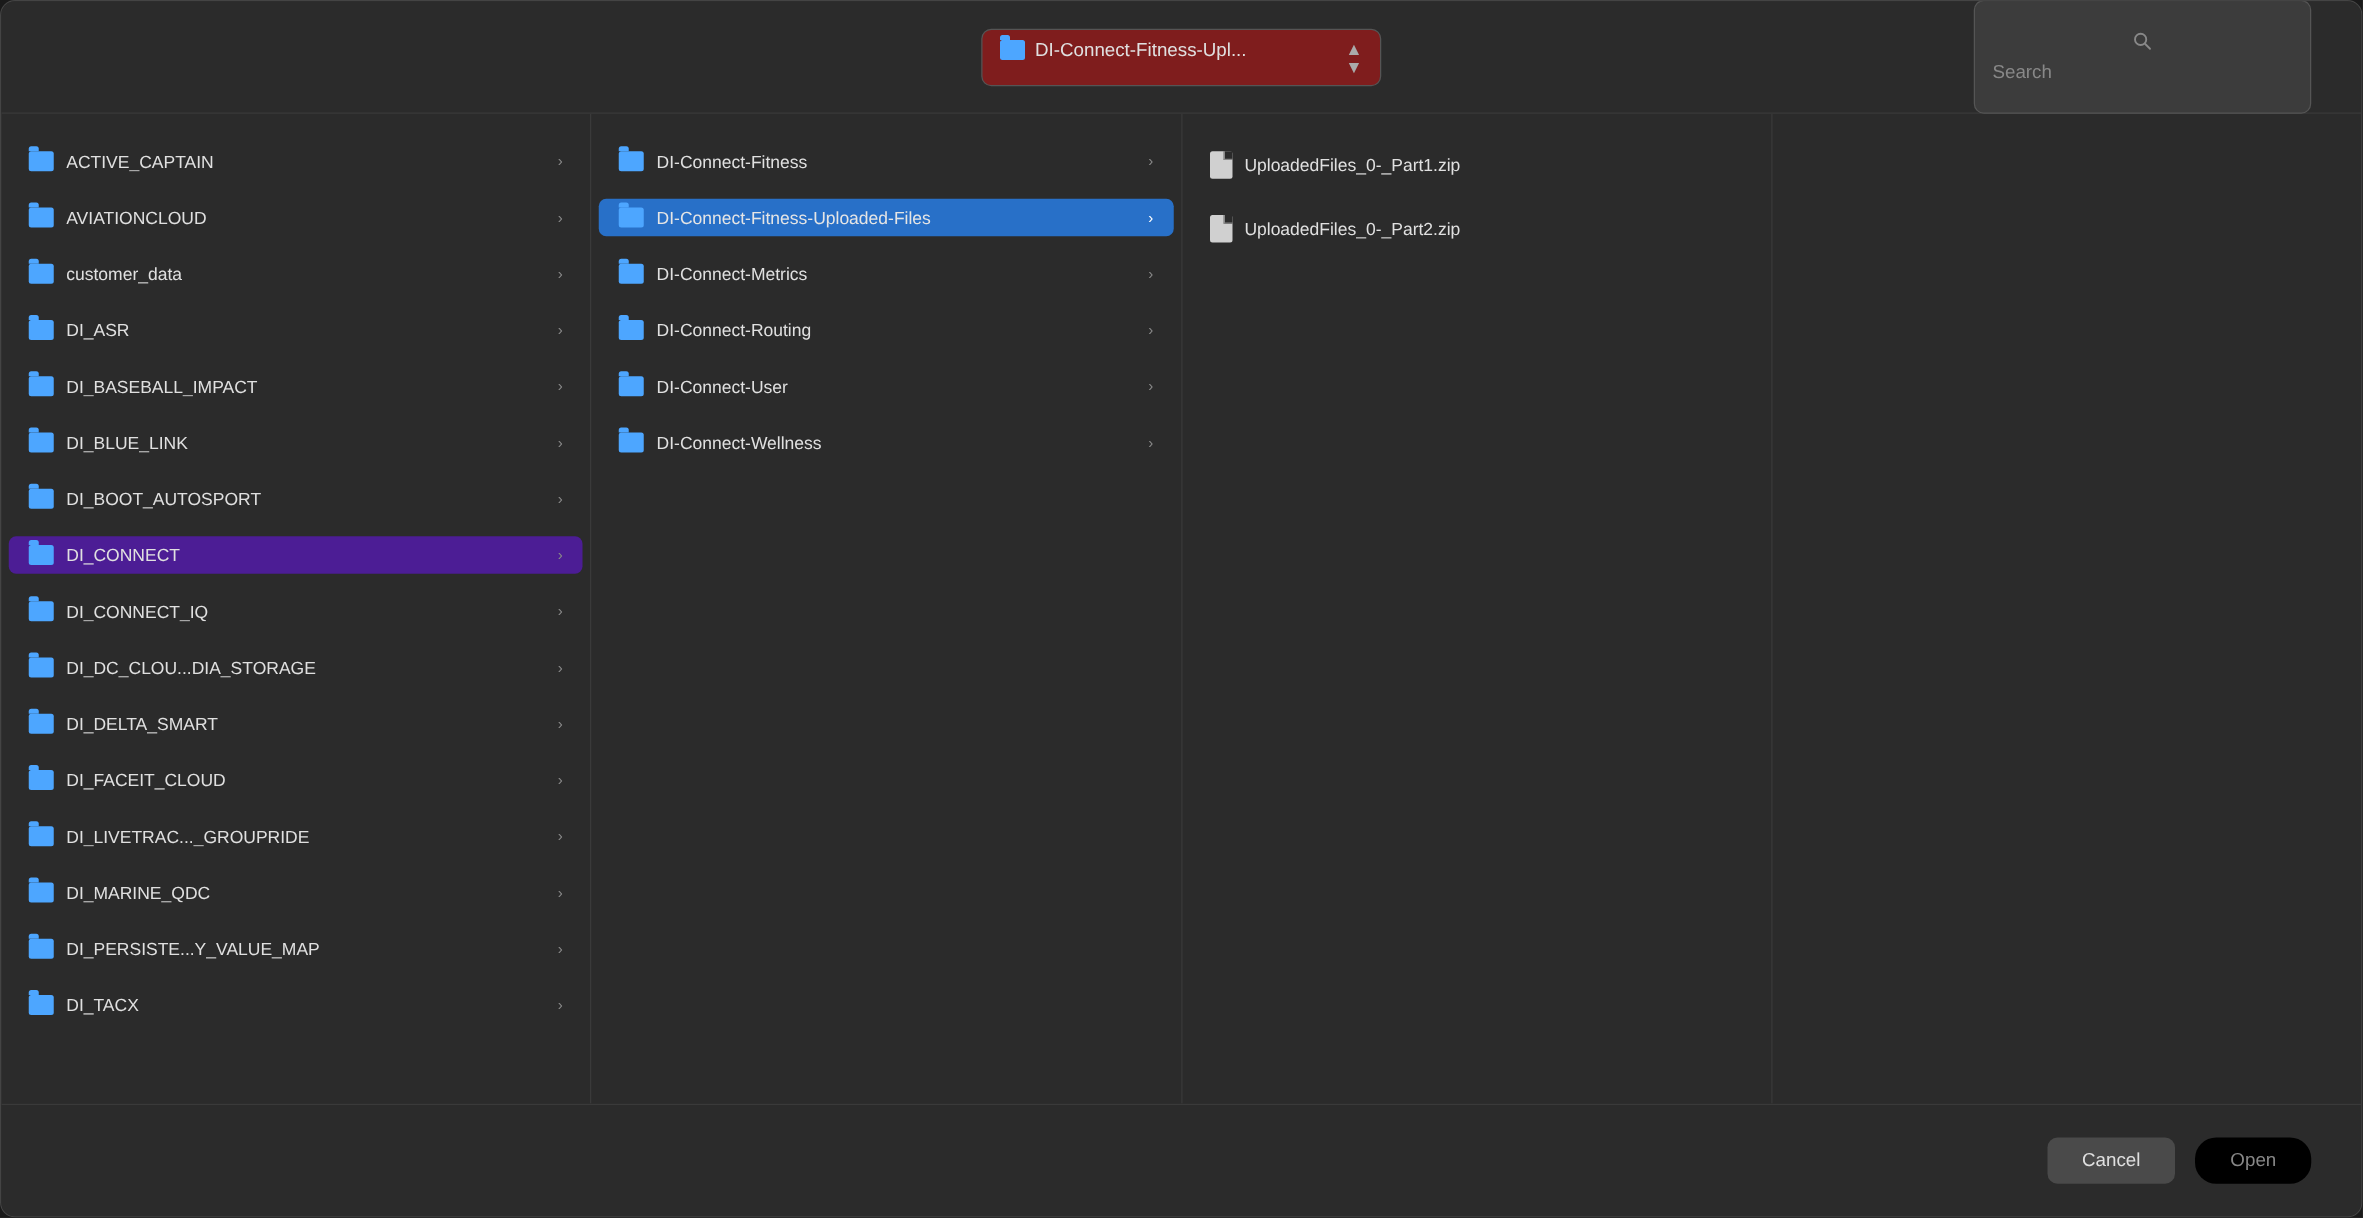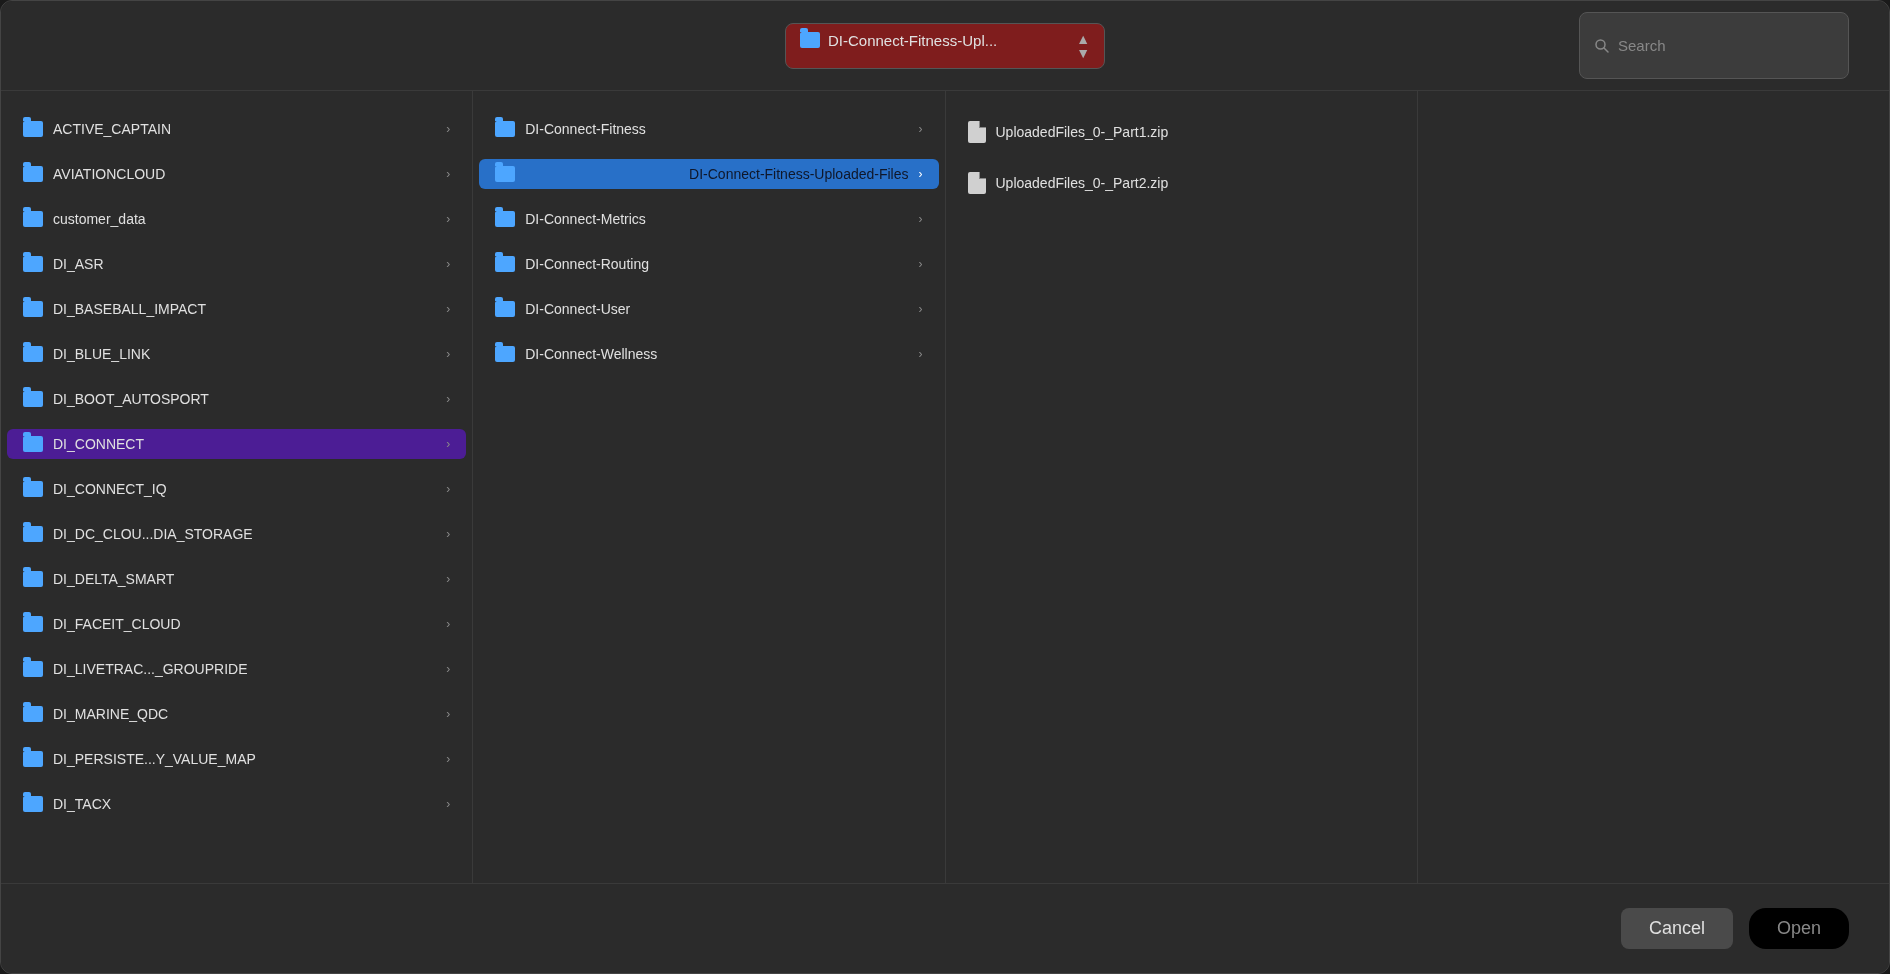--- a/index.html
+++ b/index.html
@@ -85,20 +85,21 @@
       position: absolute;
       right: 40px;
       display: flex;
       align-items: center;
       background: #3c3c3c;
       border: 1px solid #555;
       border-radius: 8px;
       padding: 24px 14px;
       gap: 8px;
       width: 270px;
+      flex-direction: column;
     }
 
     .search-icon-svg {
       color: #888;
       flex-shrink: 0;
     }
 
     .search-input {
       background: transparent;
       border: none;
@@ -201,22 +202,21 @@
     .item-name {
       color: #e0e0e0;
       font-size: 14px;
       flex: 1;
       white-space: nowrap;
       overflow: hidden;
       text-overflow: ellipsis;
     }
 
     .list-item.selected .item-name {
-      color: #0f172a;
-      text-align: right;
+      color: #e5e5e5;
     }
 
     .chevron {
       color: #888;
       font-size: 12px;
       flex-shrink: 0;
     }
 
     .list-item.selected .chevron {
       color: #fff;
@@ -230,21 +230,21 @@
       display: flex;
       align-items: center;
       justify-content: flex-end;
       padding: 0 40px;
       gap: 16px;
     }
 
     .btn {
       padding: 10px 28px;
       border-radius: 8px;
-      font-size: 18px;
+      font-size: 15px;
       font-weight: 500;
       cursor: pointer;
       border: none;
     }
 
     .btn-cancel {
       background: #4a4a4a;
       color: #e0e0e0;
     }
 

